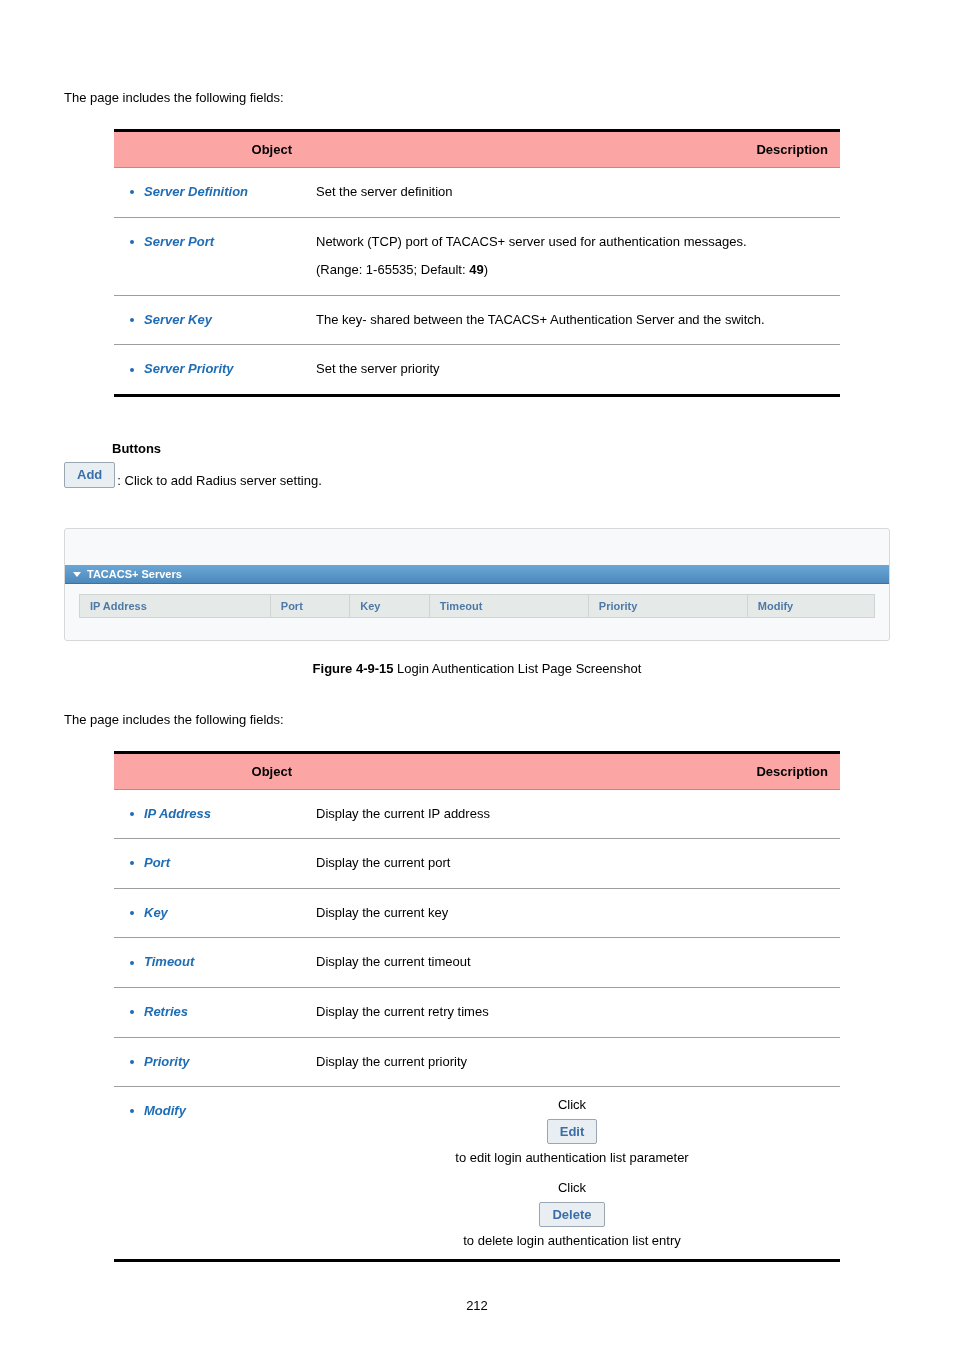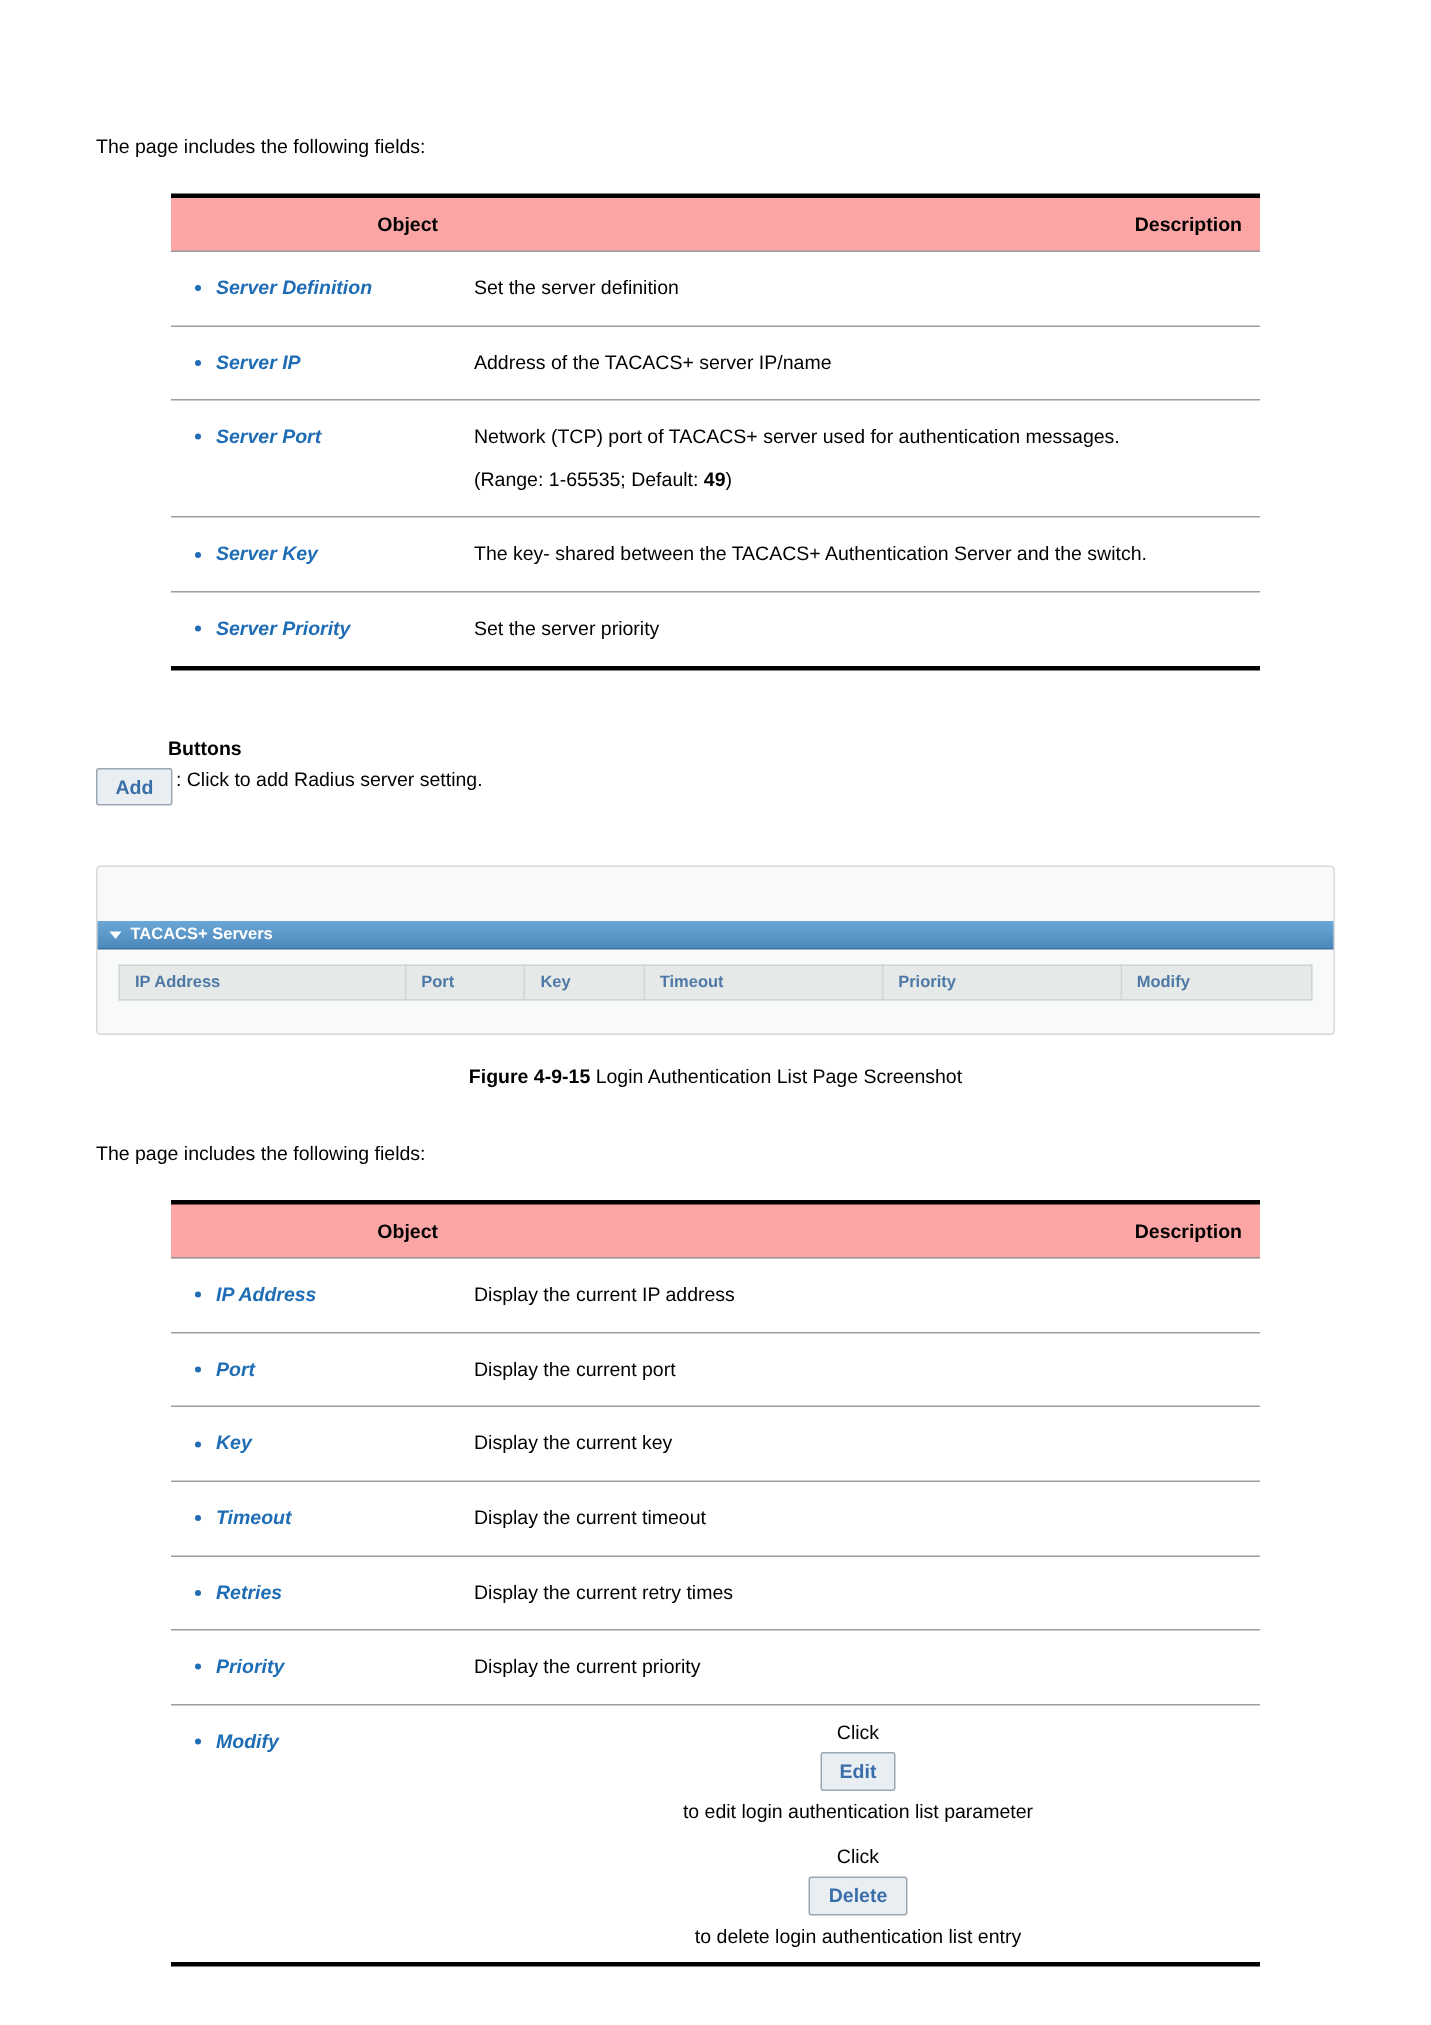--- a/index.html
+++ b/index.html
@@ -61,21 +61,21 @@
     color: #1f6db5;
     font-style: italic;
   }
   .buttons-heading {
     font-weight: bold;
     margin: 44px 0 6px 0;
     padding-left: 48px;
   }
   .buttons-row {
     display: flex;
-    align-items: flex-start;
+    align-items: flex-end;
     gap: 2px;
   }
   .ui-btn {
     display: inline-block;
     border: 1px solid #9aa7b3;
     background: #e9eef3;
     color: #3a6ea8;
     font-weight: bold;
     font-size: 13px;
     padding: 4px 12px;
@@ -167,29 +167,20 @@
     </thead>
     <tbody>
       <tr>
         <td>
             <div class="bullet-line">
               <span class="bullet"></span>
               <span class="obj-name">Server Definition</span>
             </div>
           </td>
         <td>Set the server definition</td>
-      </tr>
-      <tr>
-        <td>
-            <div class="bullet-line">
-              <span class="bullet"></span>
-              <span class="obj-name">Server IP</span>
-            </div>
-          </td>
-        <td>Address of the TACACS+ server IP/name</td>
       </tr>
       <tr>
         <td>
             <div class="bullet-line">
               <span class="bullet"></span>
               <span class="obj-name">Server Port</span>
             </div>
           </td>
         <td>
           <div>Network (TCP) port of TACACS+ server used for authentication messages.</div>

